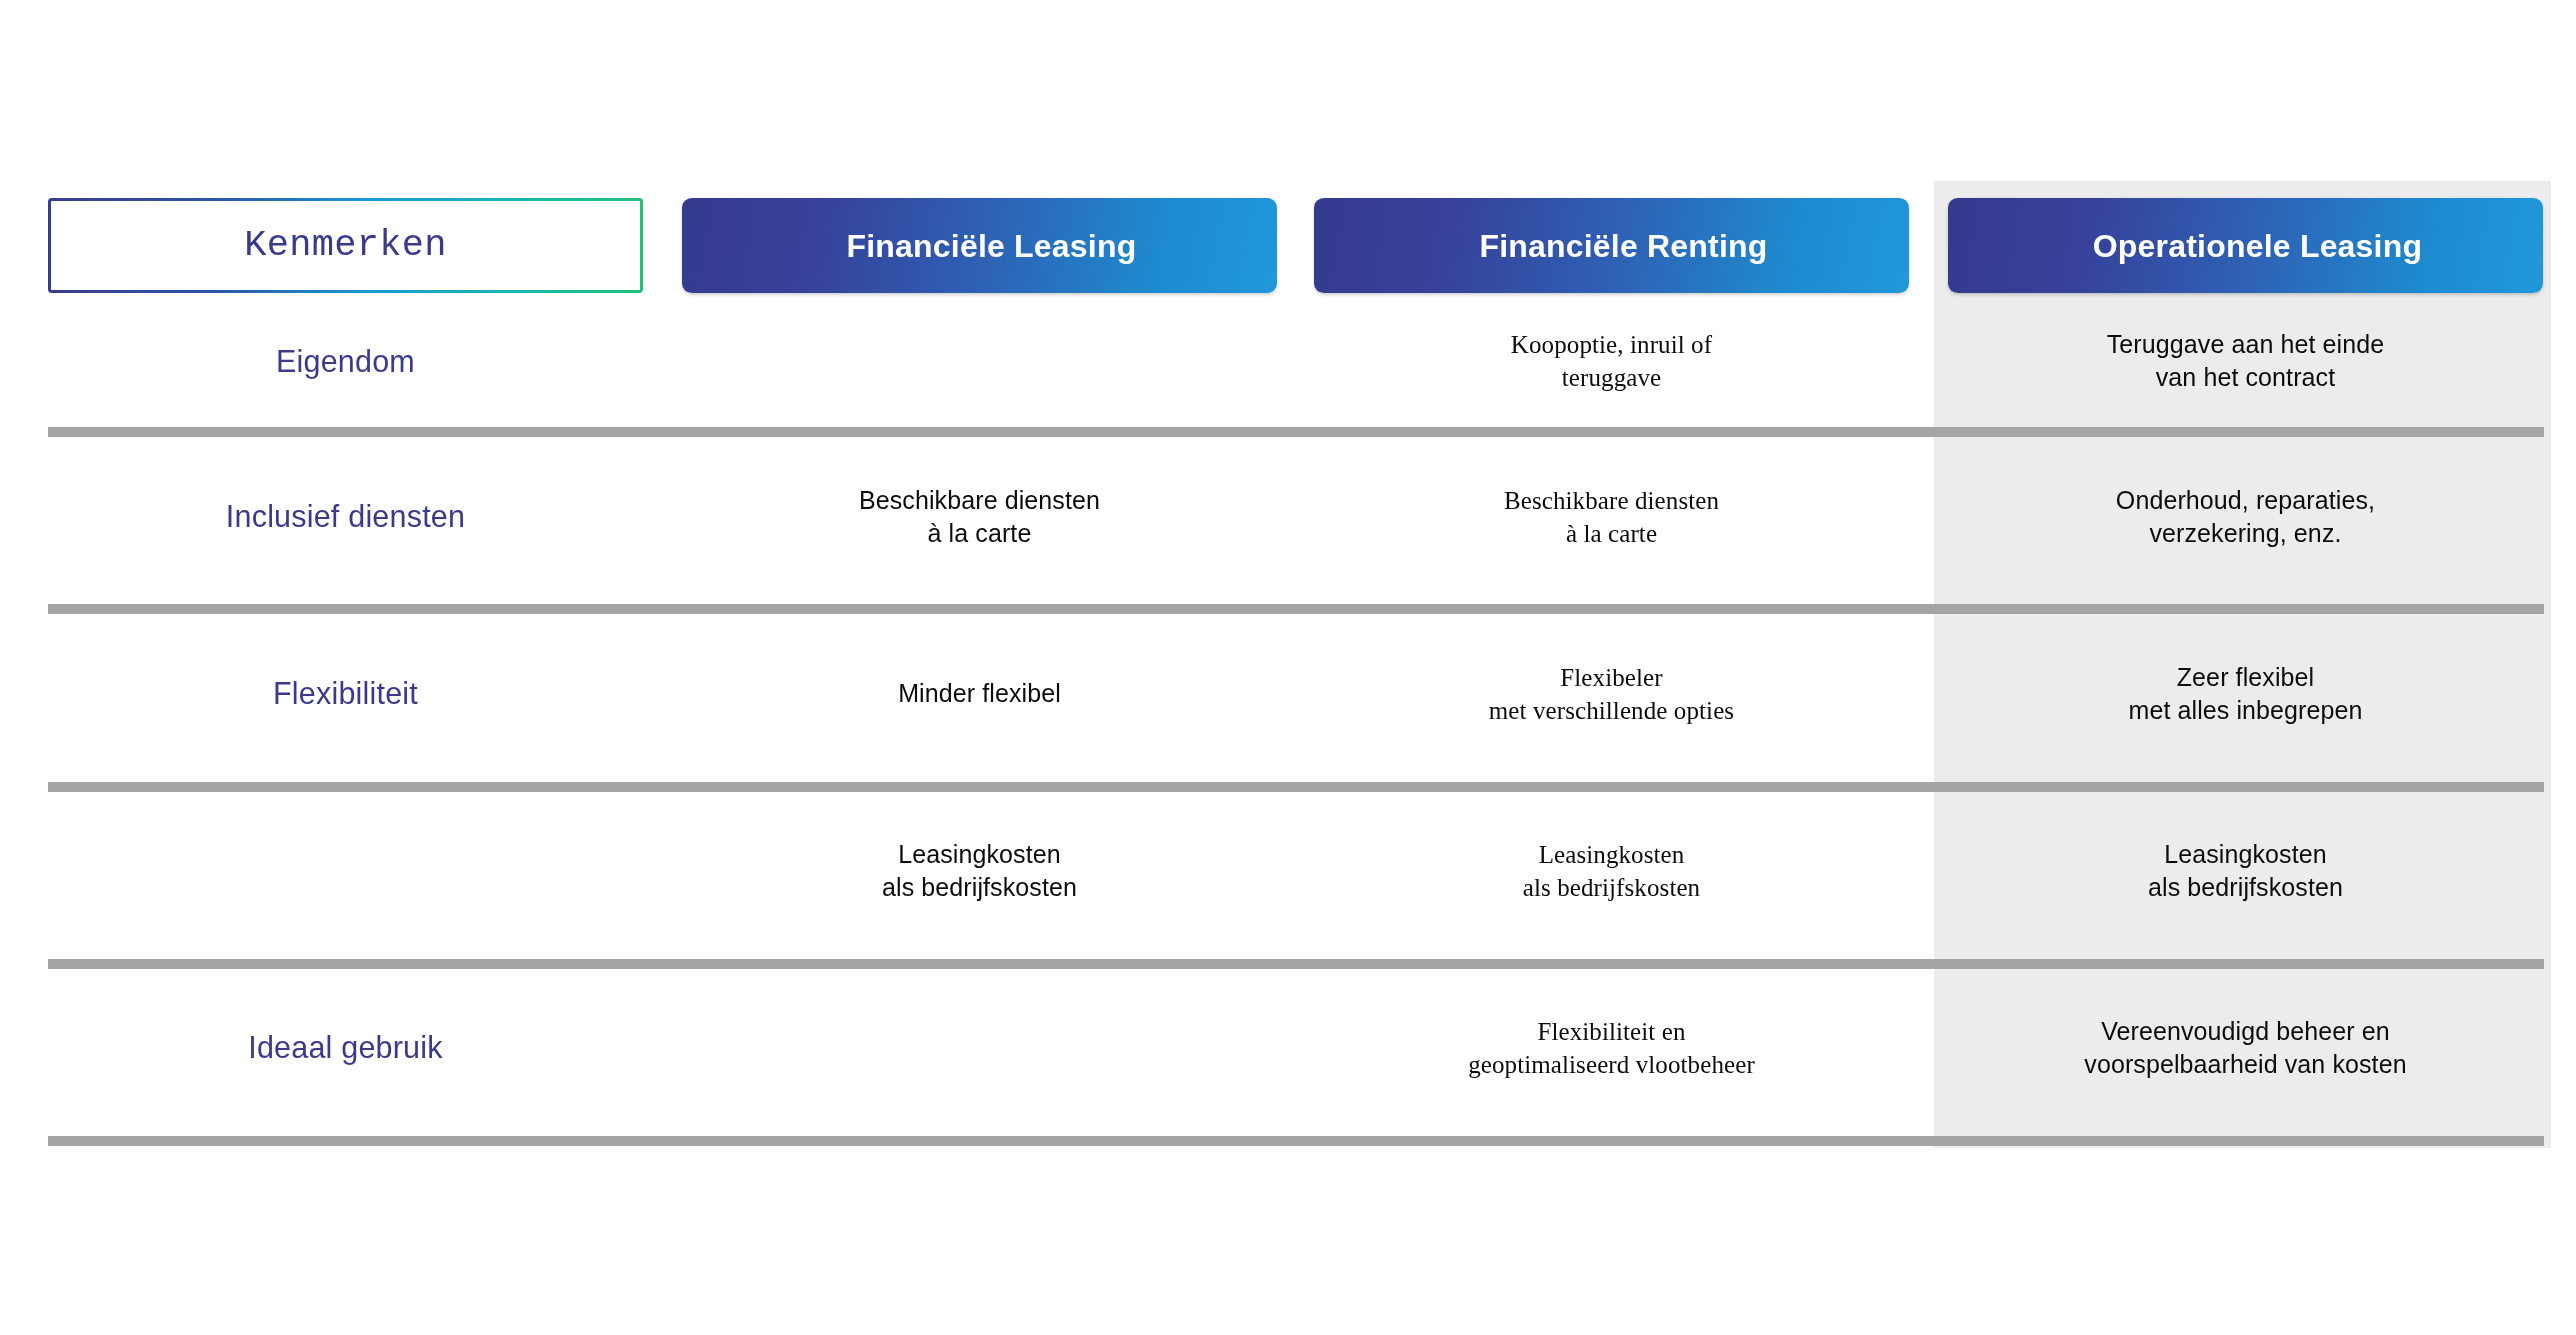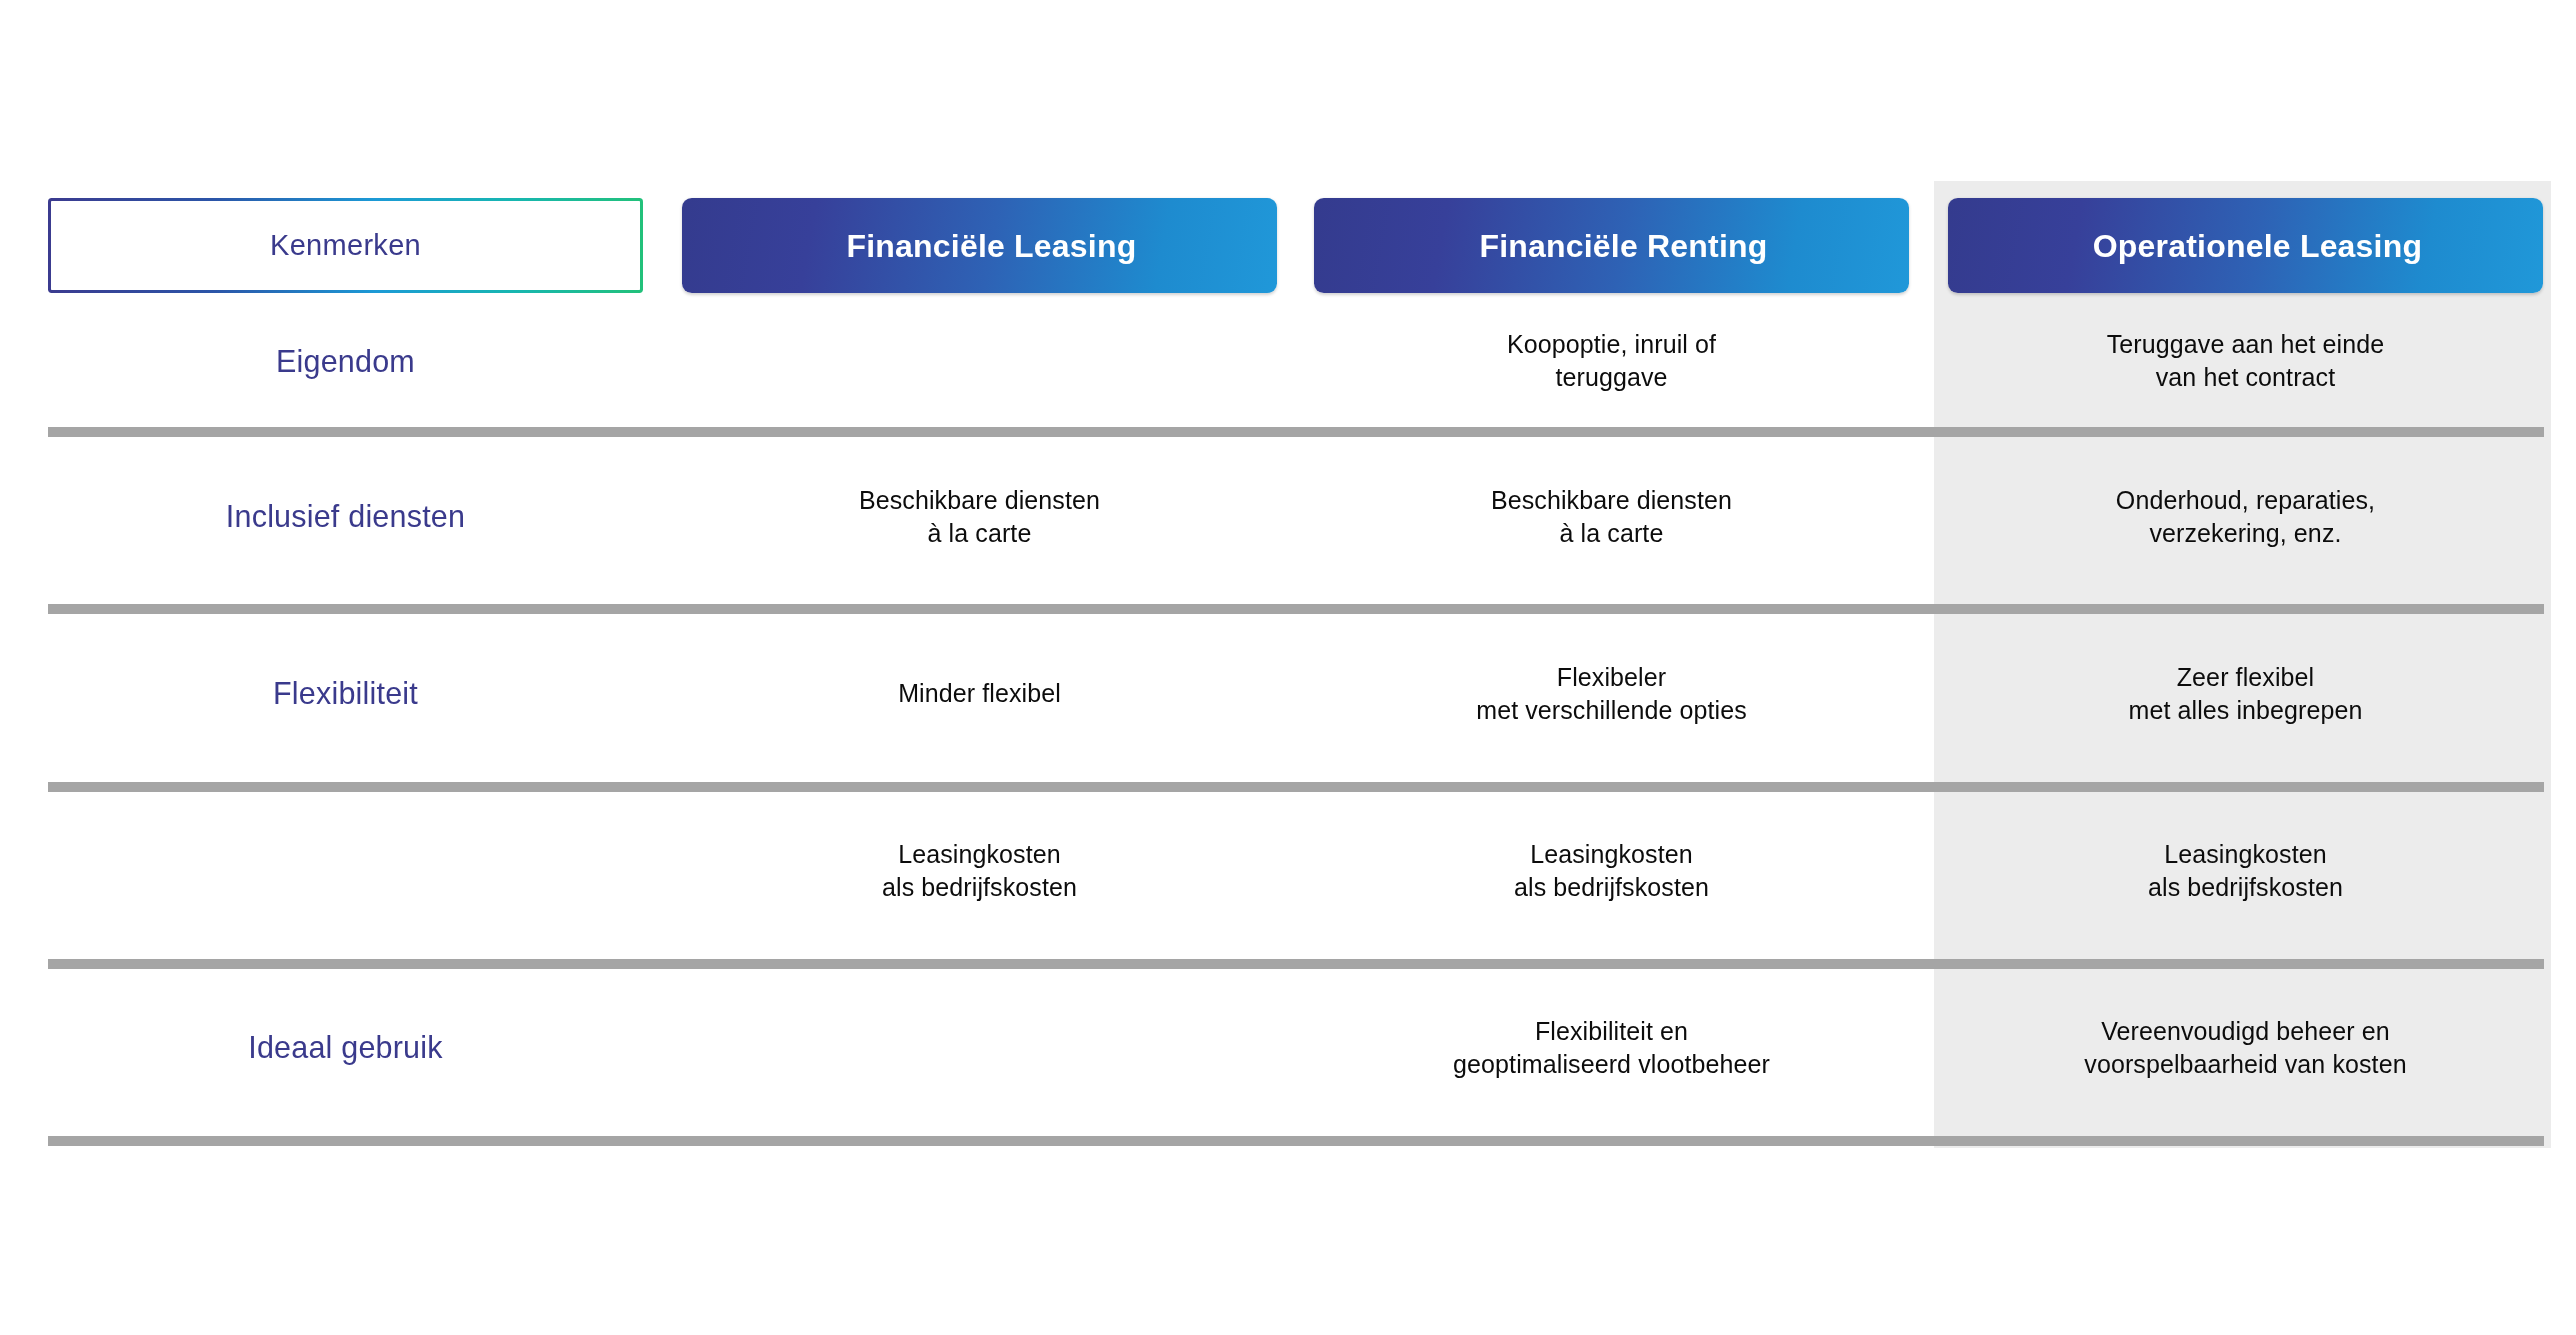--- a/index.html
+++ b/index.html
@@ -55,24 +55,25 @@
     background:
       linear-gradient(#ffffff, #ffffff) padding-box,
       linear-gradient(90deg, #3B3B8F 0%, #2B55A8 28%, #1C9AD6 55%, #17B6B1 78%, #22C17A 100%) border-box;
     border: 3.1px solid transparent;
     display: flex;
     align-items: center;
     justify-content: center;
   }
   .feature-head-label {
     color: #3A3A8C;
-    font-size: 29px;
+    font-size: 37px;
     font-weight: 400;
     letter-spacing: 0.3px;
     line-height: 1;
+    font-family: Liberation Mono, monospace;
   }
 
   .col-head {
     position: absolute;
     top: 0;
     width: 595px;
     height: 95px;
     border-radius: 9.8px;
     background: linear-gradient(100deg, #343B8E 0%, #37409A 22%, #2E62B5 52%, #1E8BCF 80%, #2098D9 100%);
     display: flex;
@@ -119,21 +120,21 @@
     justify-content: center;
     box-sizing: border-box;
     text-align: center;
   }
 
   .cell.label-cell {
     left: 48px;
     width: 595px;
   }
   .cell.col1 { left: 682px; width: 595px; }
-  .cell.col2 { left: 1314px; width: 595px; }
+  .cell.col2 { left: 1314px; width: 595px; font-family: Liberation Serif, serif; }
   .cell.col3 { left: 1948px; width: 595px; }
 
   .row-label {
     color: #3A3A8C;
     font-size: 30.5px;
     font-weight: 400;
     line-height: 1.12;
     letter-spacing: 0.2px;
   }
 

